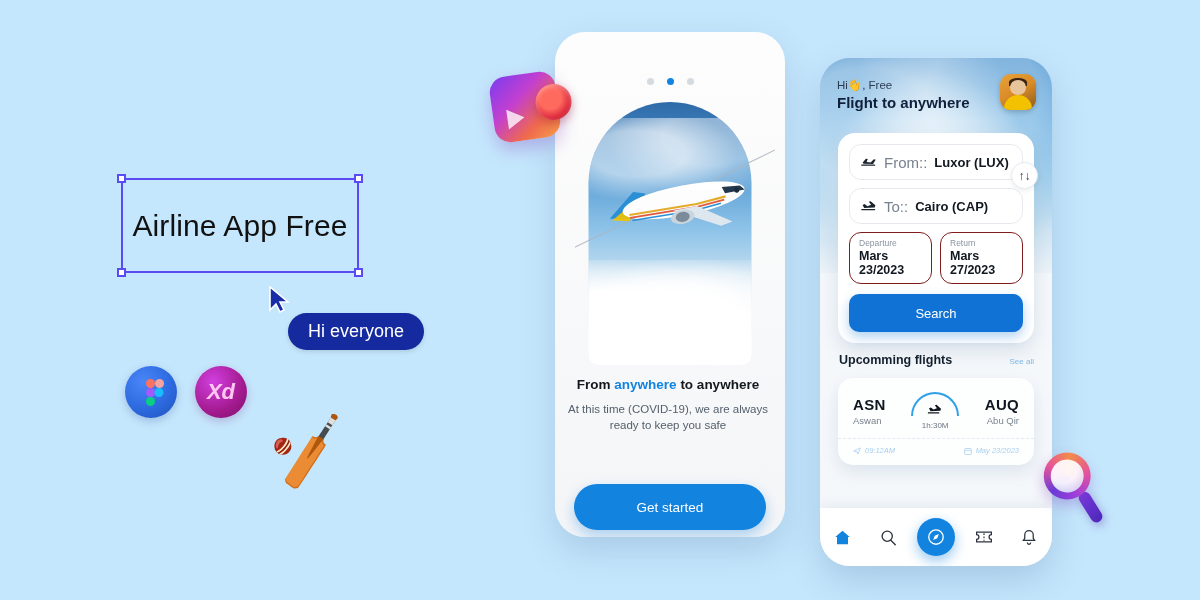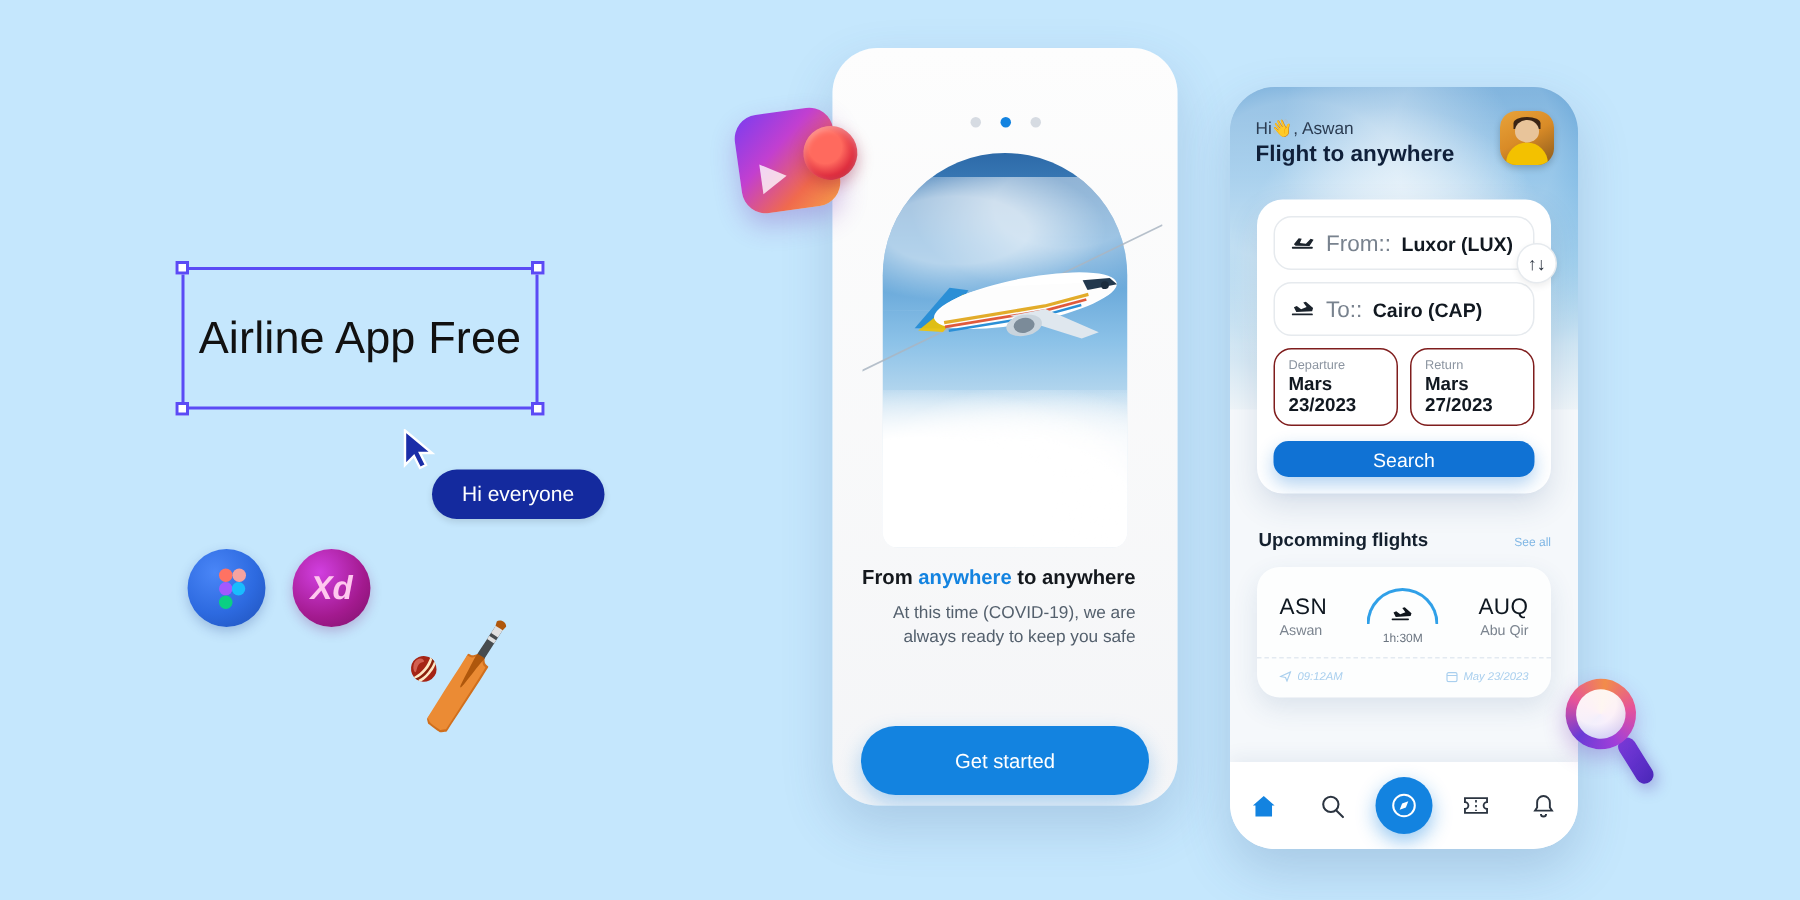--- a/index.html
+++ b/index.html
@@ -38,21 +38,21 @@
   .handle.br { right: -6px; bottom: -6px; }
 
   
   .cursor-arrow { position: absolute; left: 268px; top: 286px; width: 22px; height: 28px; }
 
   .name-tag {
     position: absolute; left: 288px; top: 313px;
     background: #142a9e; color: #fff;
     border-radius: 19px;
     padding: 9px 20px 10px;
-    font-size: 14px;
+    font-size: 18px;
     line-height: 1;
     box-shadow: 0 2px 5px rgba(0,0,0,.12);
     white-space: nowrap;
   }
 
   
   .logo-figma { position: absolute; left: 125px; top: 366px; width: 52px; height: 52px; border-radius: 50%;
       background: radial-gradient(circle at 35% 30%, #4a86f7 0%, #2d6ae0 55%, #1f51b8 100%);
       box-shadow: 0 3px 8px rgba(30,60,140,.25); }
   .logo-xd { position: absolute; left: 195px; top: 366px; width: 52px; height: 52px; border-radius: 50%;
@@ -97,21 +97,21 @@
   .arch-photo .wisps {
     position: absolute; top: 6%; left: 0; width: 100%; height: 34%;
     background: radial-gradient(ellipse at 30% 40%, rgba(255,255,255,.55) 0 30%, rgba(255,255,255,0) 62%),
                 radial-gradient(ellipse at 75% 22%, rgba(255,255,255,.45) 0 28%, rgba(255,255,255,0) 60%);
   }
   .plane-wrap {
     position: absolute; left: 575px; top: 128px; width: 200px; height: 135px;
     pointer-events: none;
   }
 
-  .onb-copy { position: absolute; left: 0; right: 16px; top: 345px; text-align: right; padding: 0 12px; }
+  .onb-copy { position: absolute; left: 0; right: 4px; top: 345px; text-align: center; padding: 0 12px; }
   .onb-title { font-size: 13.5px; font-weight: bold; color: #14181d; }
   .onb-title .hl { color: #1383e0; }
   .onb-sub { margin-top: 9px; font-size: 11.5px; color: #54606d; line-height: 1.42; }
 
   .btn-get-started {
     position: absolute; left: 19px; right: 19px; top: 452px; height: 46px;
     background: #1383e0; color: #fff; border: none; border-radius: 23px;
     font-size: 13.5px; font-family: inherit; cursor: pointer;
     box-shadow: 0 6px 14px rgba(19,131,224,.33);
   }
@@ -169,40 +169,40 @@
     box-shadow: 0 2px 5px rgba(0,0,0,.07); cursor: pointer;
   }
   .date-row { display: flex; gap: 8px; }
   .date-box {
     flex: 1; border: 1px solid #7f1d1d; border-radius: 12px;
     padding: 5px 9px 6px;
   }
   .date-box .d-label { font-size: 8.5px; color: #8b94a0; }
   .date-box .d-value { font-size: 12.5px; font-weight: bold; color: #111820; margin-top: 1px; }
   .btn-search {
-    margin-top: 10px; width: 100%; height: 24px;
+    margin-top: 10px; width: 100%; height: 38px;
     background: #1072d4; border: none; border-radius: 10px;
     color: #fff; font-size: 13px; font-family: inherit; cursor: pointer;
     box-shadow: 0 5px 12px rgba(16,114,212,.32);
   }
 
   .section-head {
     position: absolute; left: 19px; right: 18px; top: 295px;
     display: flex; align-items: baseline; justify-content: space-between;
   }
   .section-head .sh-title { font-size: 12.5px; font-weight: bold; color: #14202e; }
   .section-head .sh-link { font-size: 8px; color: #7fb6e4; cursor: pointer; }
 
   .flight-card {
     position: absolute; left: 18px; right: 18px; top: 320px;
     background: #fdfefe; border-radius: 15px; overflow: hidden;
     box-shadow: 0 7px 17px rgba(40,80,130,.12);
   }
   .fc-main { display: flex; align-items: center; justify-content: space-between; padding: 14px 15px 8px; }
-  .fc-code { font-size: 15px; font-weight: normal; color: #0e1720; letter-spacing: .3px; }
+  .fc-code { font-size: 15px; font-weight: bold; color: #0e1720; letter-spacing: .3px; }
   .fc-city { font-size: 9.5px; color: #7b848f; margin-top: 2px; }
   .fc-mid { text-align: center; }
   .fc-arc { width: 48px; height: 24px; border-radius: 24px 24px 0 0; border: 2px solid #30a0e8; border-bottom: none; position: relative; margin: 0 auto; }
   .fc-arc .pl { position: absolute; left: 50%; top: 9px; transform: translateX(-50%); font-size: 13px; }
   .fc-dur { font-size: 8px; color: #6b7580; margin-top: 5px; }
   .fc-foot {
     display: flex; justify-content: space-between; align-items: center;
     padding: 7px 15px 10px; border-top: 1px dashed #e3eaf1;
   }
   .fc-chip { display: flex; align-items: center; gap: 4px; font-size: 7.5px; color: #a9cfee; font-style: italic; }
@@ -346,21 +346,21 @@
     <div class="streaks"></div>
     <svg width="232" height="215" viewBox="0 0 232 215" style="position:absolute;inset:0">
       <g opacity=".62" transform="rotate(-9 120 125)">
         <ellipse cx="120" cy="128" rx="52" ry="8" fill="#ffffff"></ellipse>
         <path d="M78 126 Q96 112 120 118 L166 124 Q180 126 176 130 Q168 136 130 136 L88 132 Z" fill="#fbfdff"></path>
         <path d="M96 126 L130 150 L140 148 L116 126 Z" fill="#e6eef5"></path>
         <path d="M92 124 L104 104 L112 106 L104 126 Z" fill="#dce8f2"></path>
       </g>
     </svg>
     <div class="greet">
-      <div class="greet-hi">Hi👋, Aswan</div>
+      <div class="greet-hi">Hi👋, Free</div>
       <div class="greet-title">Flight to anywhere</div>
     </div>
     <div class="avatar">
       <span class="body"></span>
         <span class="hair"></span>
         <span class="face"></span>
     </div>
   </div>
 
   <div class="search-card">

